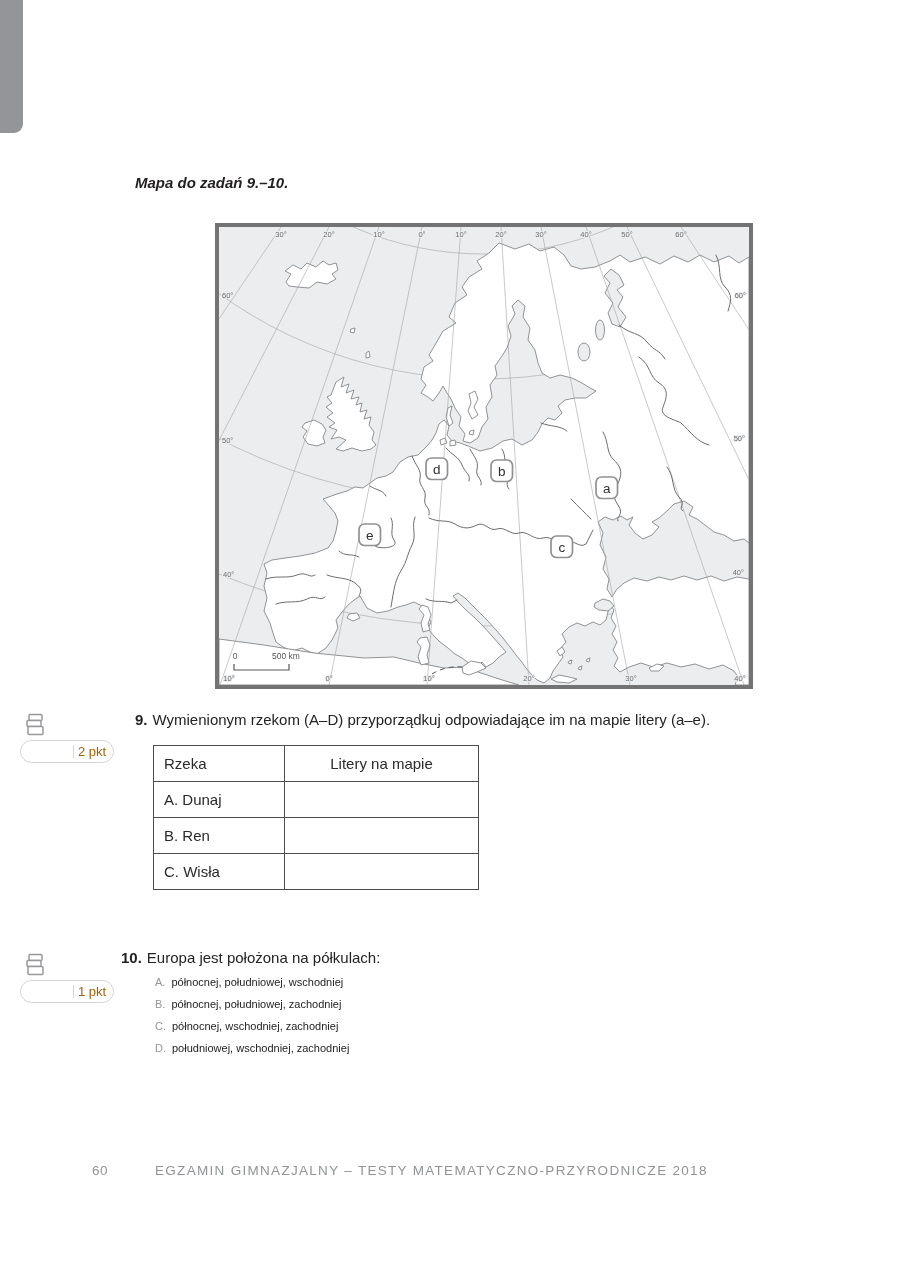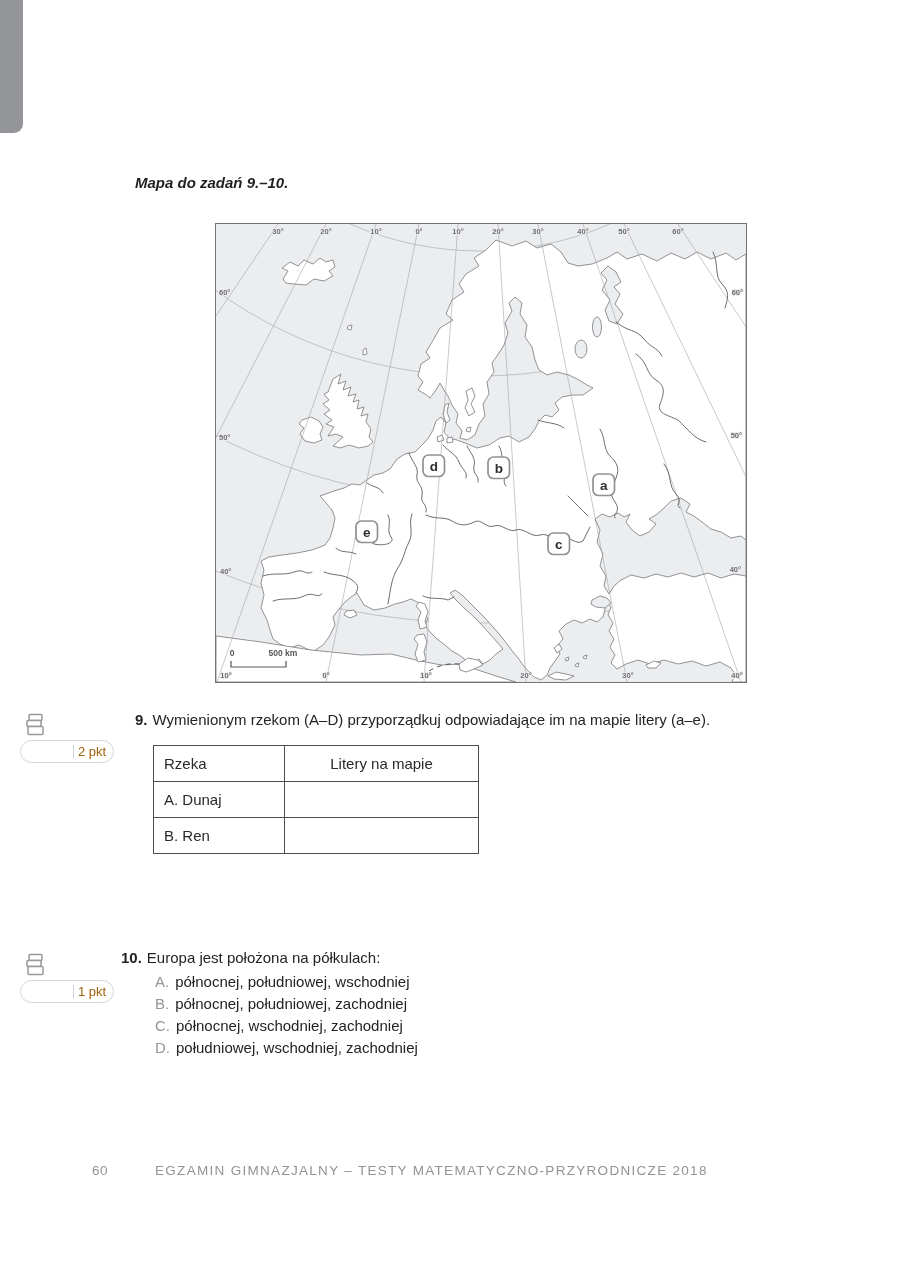--- a/index.html
+++ b/index.html
@@ -3,42 +3,42 @@
 <meta charset="utf-8">
 <style>
   html,body{margin:0;padding:0;background:#ffffff;}
   .page{position:relative;width:915px;height:1278px;background:#fff;overflow:hidden;
         font-family:"Liberation Sans","DejaVu Sans",sans-serif;color:#232323;}
   .corner-tab{position:absolute;left:0;top:0;width:23px;height:133px;background:#939598;
         border-bottom-right-radius:9px;}
   .doc-title{position:absolute;left:135px;top:174px;font-size:15px;font-weight:bold;
         font-style:italic;color:#231f20;}
   .map-frame{position:absolute;left:215px;top:223px;width:530px;height:458px;
-        border:1px solid #737373;box-sizing:content-box;font-weight:bold;}
+        border:4px solid #737373;box-sizing:content-box;}
   .map-frame svg{display:block;}
 
   
   .pts-icon{position:absolute;width:22px;height:26px;}
   .pts-pill{position:absolute;width:94px;height:23px;border:1.5px solid #d4d5d7;
         border-radius:13px;box-sizing:border-box;display:flex;align-items:center;}
   .pts-pill .divider{position:absolute;left:52px;top:4px;bottom:4px;width:1px;background:#d4d5d7;}
   .pts-pill .pts-label{position:absolute;left:56px;right:6px;text-align:center;
         font-size:13px;color:#a16207;}
 
   .q-line{position:absolute;font-size:15px;color:#232323;white-space:nowrap;}
   .q-num{font-weight:bold;margin-right:5px;color:#231f20;}
 
   table.answer-table{position:absolute;left:153px;top:745px;border-collapse:collapse;
         table-layout:fixed;font-size:15px;color:#2a2a2c;}
   table.answer-table td{border:1px solid #4b4d4f;height:35px;padding:0 11px 0 10px;}
   table.answer-table td.col1{width:109px;}
   table.answer-table td.col2{width:172px;}
   table.answer-table td.center{text-align:center;padding:0;}
 
-  .options{position:absolute;left:155px;top:971px;font-size:15px;line-height:22px;}
+  .options{position:absolute;left:155px;top:971px;font-size:11px;line-height:22px;}
   .option{white-space:nowrap;}
   .opt-letter{color:#939598;margin-right:6px;}
 
   .footer{position:absolute;top:1163px;font-size:13.5px;color:#919396;}
   .footer.pageno{left:92px;letter-spacing:0.5px;}
   .footer.bigtext{left:155px;letter-spacing:1.3px;}
 
   
   .grat-label{font-family:"Liberation Sans","DejaVu Sans",sans-serif;font-size:7.5px;
         fill:#6d6e71;paint-order:stroke;stroke:#ecedee;stroke-width:2px;}
@@ -250,20 +250,24 @@
         <td class="col2 center">Litery na mapie</td>
       </tr>
       <tr>
         <td class="col1">A. Dunaj</td>
         <td class="col2"></td>
       </tr>
       <tr>
         <td class="col1">B. Ren</td>
         <td class="col2"></td>
       </tr>
+      <tr>
+        <td class="col1">C. Wisła</td>
+        <td class="col2"></td>
+      </tr>
     </tbody>
   </table>
 
   <svg class="pts-icon" style="left:25px;top:953px;" viewBox="0 0 22 26">
     <g fill="#ffffff" stroke="#97999c" stroke-width="1.5">
       <rect x="4" y="1.5" width="13" height="6" rx="1"></rect>
       <rect x="2" y="7.5" width="14" height="6" rx="1"></rect>
       <rect x="3" y="13.5" width="15" height="8" rx="1"></rect>
     </g>
   </svg>

